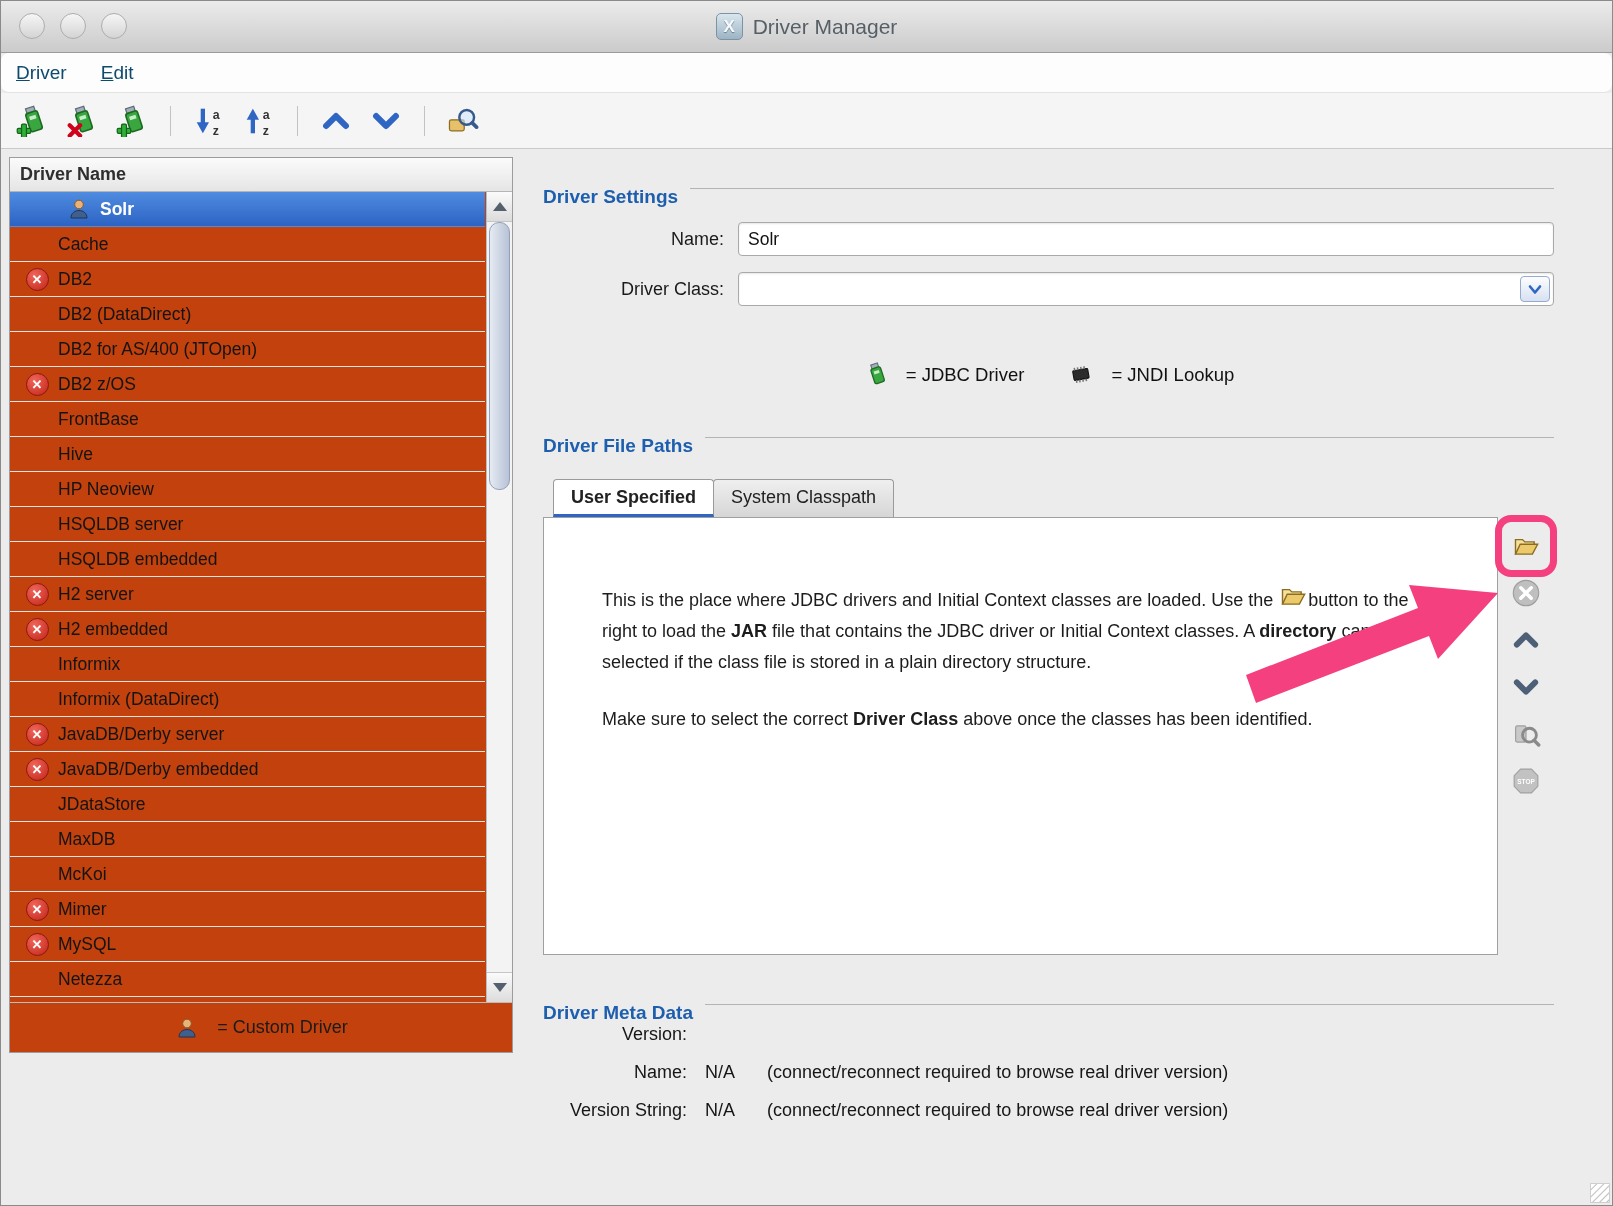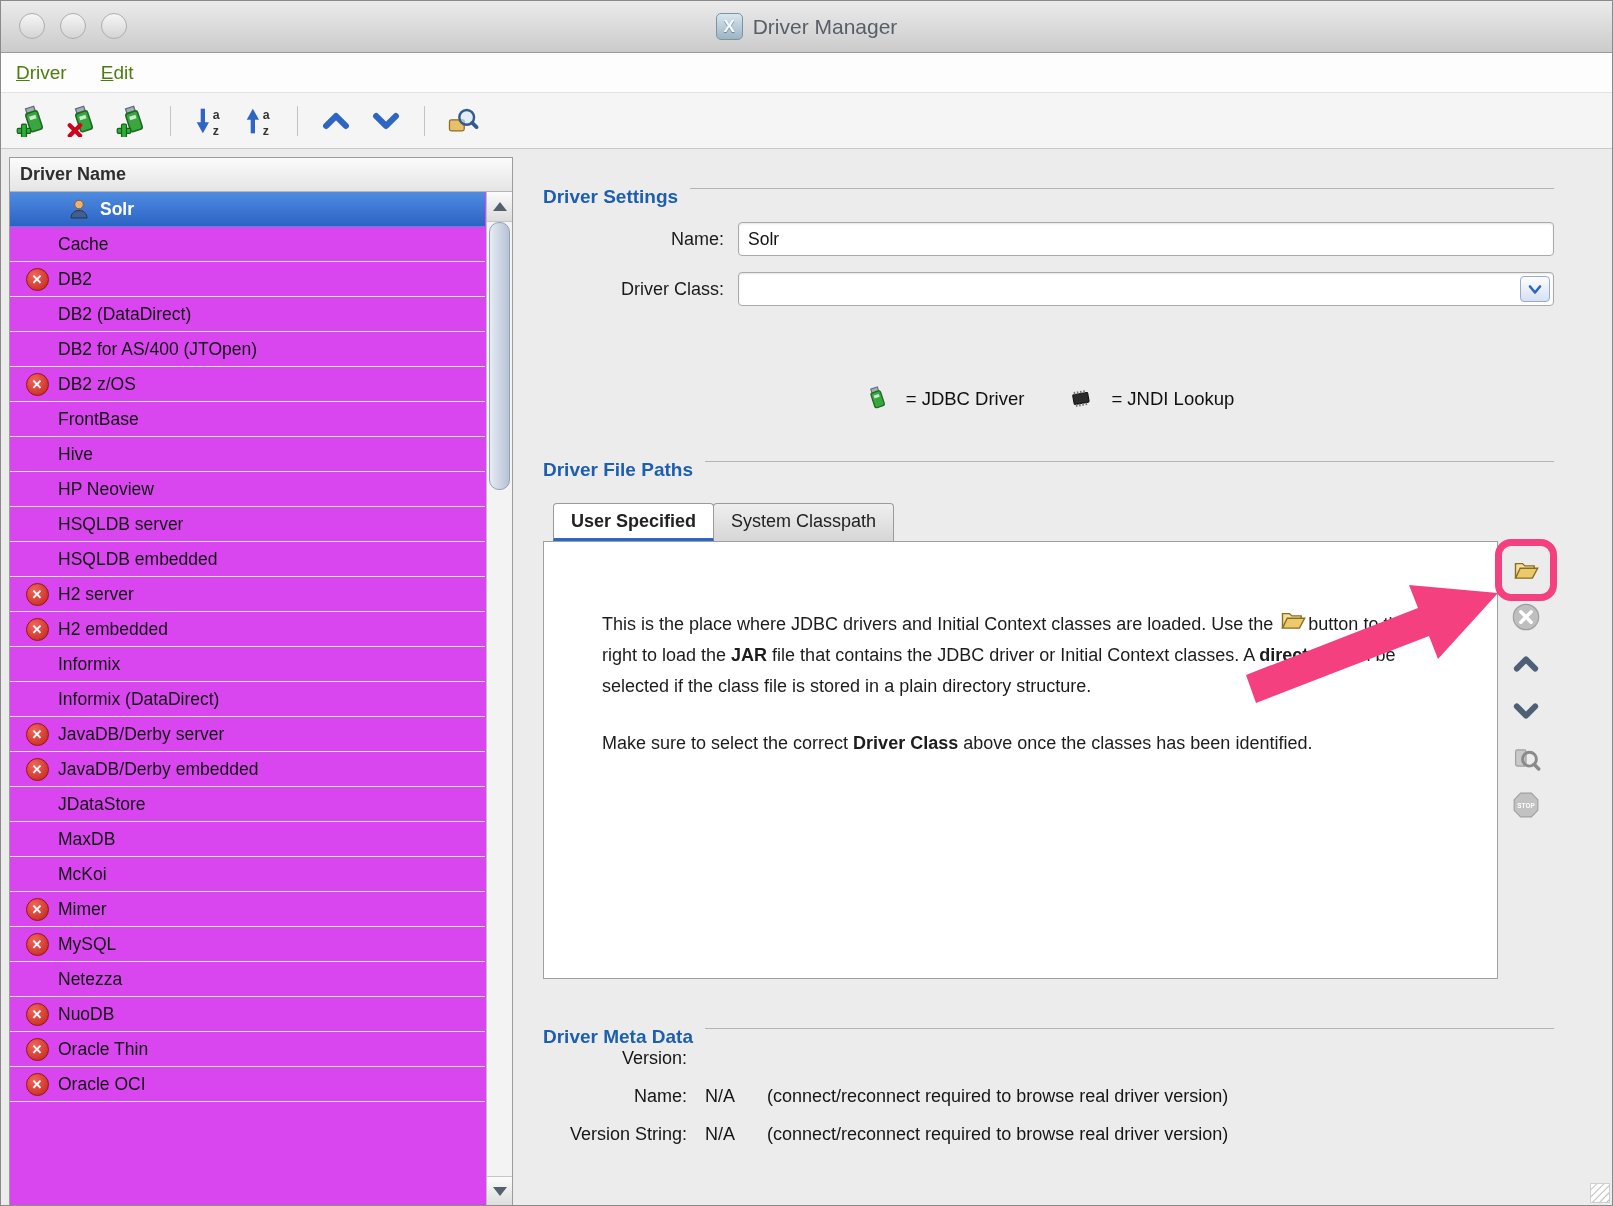--- a/index.html
+++ b/index.html
@@ -19,33 +19,33 @@
     background:linear-gradient(#f6f6f6,#d4d4d4); border:1px solid #adadad; }
   .title-wrap { display:flex; align-items:center; gap:10px; }
   .app-icon { width:27px; height:27px; border-radius:5px;
     background:linear-gradient(#d9e6ee,#9db4c4); border:1px solid #7d93a5;
     display:flex; align-items:center; justify-content:center;
     color:#f6fafc; font-weight:bold; font-size:17px; text-shadow:0 1px 1px #64798c; }
   .title-text { font-size:21px; color:#575f66; }
   
   .menubar { height:40px; background:#fdfdfd; border-bottom:1px solid #e3e3e3;
     display:flex; align-items:center; padding-left:15px; gap:34px;
-    font-size:19px; color:#4d7c0f; }
+    font-size:19px; color:#0c4a6e;border-radius:8px; }
   .menu-item u { text-decoration:underline; }
   
   .toolbar { height:56px; background:#f5f5f5; border-bottom:1px solid #c9c9c9;
     display:flex; align-items:center; padding-left:12px; gap:12px; }
   .tool-btn { width:38px; height:38px; display:flex; align-items:center; justify-content:center; }
   .tool-sep { width:1px; height:30px; background:#c3c3c3; margin:0 7px; }
   
   .main { display:flex; height:1058px; }
   
   .left-panel { width:504px; margin-left:8px; margin-top:8px;
-    border:1px solid #9c9c9c; background:#d946ef;
-    display:flex; flex-direction:column; height:1050px; }
+    border:1px solid #9c9c9c; background:#c2410c;
+    display:flex; flex-direction:column; height:896px; }
   .list-header { height:34px; background:linear-gradient(#fbfbfb,#e5e5e5);
     border-bottom:1px solid #b5b5b5; font-weight:bold; font-size:18px; color:#2e2e2e;
     display:flex; align-items:center; padding-left:10px; flex:0 0 auto; }
   .list-body { flex:1; position:relative; overflow:hidden; }
   .list-rows { margin-right:27px; }
   .list-row { height:35px; display:flex; align-items:center; padding-left:14px;
     font-size:17.5px; color:#141414; border-bottom:1px solid #e4e4e4; }
   .list-row.selected { background:linear-gradient(#4f8ce0,#2c63c4);
     color:#fff; font-weight:bold; border-bottom-color:transparent; }
   .row-icon { width:26px; height:26px; margin-right:8px; flex:0 0 26px;
@@ -87,21 +87,21 @@
     background:#fff; font-size:17.5px; padding:0 9px; color:#111;
     font-family:"Liberation Sans", sans-serif;
     box-shadow:inset 0 1px 2px rgba(0,0,0,0.10); }
   .combo { flex:1; height:34px; border:1px solid #a9a9a9; border-radius:4px;
     background:#fff; position:relative; box-shadow:inset 0 1px 2px rgba(0,0,0,0.10); }
   .combo-btn { position:absolute; right:3px; top:3px; width:30px; height:26px;
     border:1px solid #97abce; border-radius:4px;
     background:linear-gradient(#fdfdfd,#d7e1f2);
     display:flex; align-items:center; justify-content:center; }
   .legend { display:flex; align-items:center; justify-content:center; gap:44px;
-    margin-top:80px; margin-bottom:26px; font-size:18.5px; color:#111; }
+    margin-top:56px; margin-bottom:26px; font-size:18.5px; color:#111; }
   .legend-item { display:flex; align-items:center; gap:9px; }
   
   .tabs { display:flex; margin-top:22px; margin-left:10px; }
   .tab { padding:7px 17px 6px; font-size:18px; color:#222;
     border:1px solid #9a9a9a; border-bottom:none;
     background:linear-gradient(#efefef,#d6d6d6); margin-right:-1px;
     border-top-left-radius:4px; border-top-right-radius:4px; }
   .tab.active { background:#fff; font-weight:bold; border-bottom:3px solid #2f66c4;
     position:relative; z-index:2; }
   .paths-wrap { display:flex; position:relative; }
@@ -362,20 +362,29 @@
           <div class="sb-btn">
             <div class="sb-tri-up"></div>
           </div>
           <div class="sb-track">
             <div class="sb-thumb"></div>
           </div>
           <div class="sb-btn bottom">
             <div class="sb-tri-down"></div>
           </div>
         </div>
+      </div>
+      <div class="list-footer">
+        <span class="row-icon" id="footer-person-icon">
+            <svg width="24" height="24" viewBox="0 0 24 24">
+              <circle cx="12" cy="7.5" r="4.3" fill="#e8b27a" stroke="#8a5a20"></circle>
+              <path d="M4 21c0-5 4-7.5 8-7.5s8 2.5 8 7.5z" fill="#3f5f8f" stroke="#23344f"></path>
+            </svg>
+          </span>
+        <span>= Custom Driver</span>
       </div>
     </div>
 
     <div class="right-panel">
 
       <div class="section-h">
         <span class="section-title">Driver Settings</span>
         <span class="section-rule"></span>
       </div>
       <div class="form-area">

